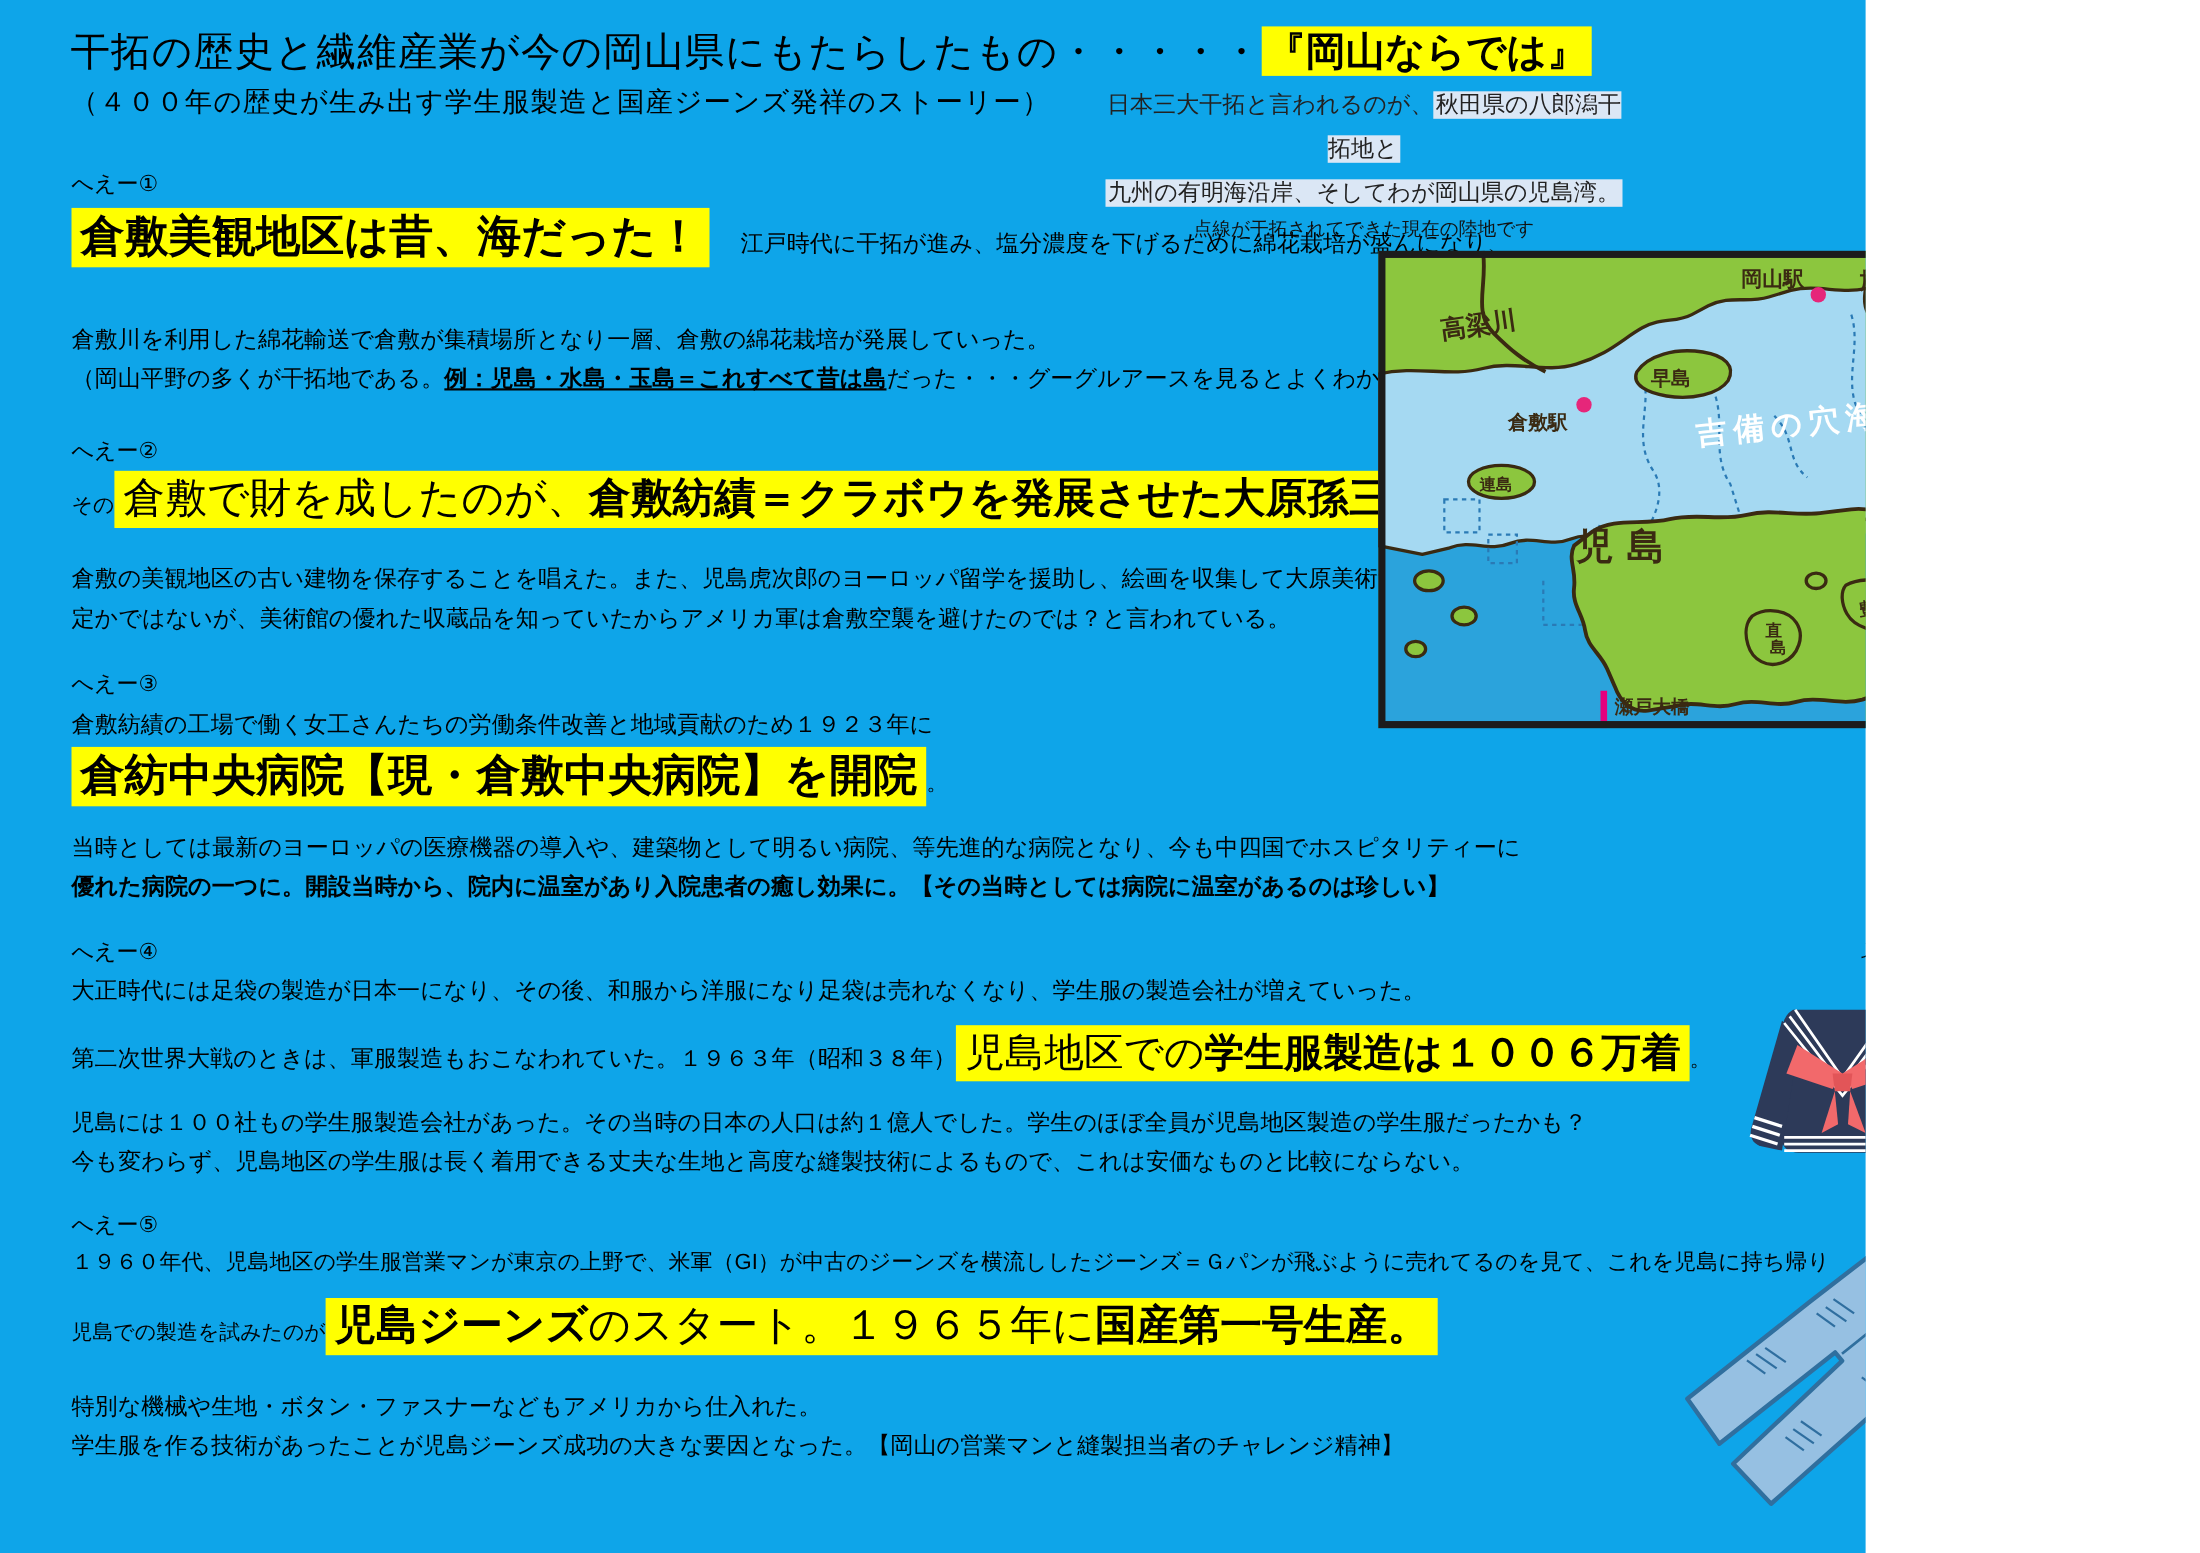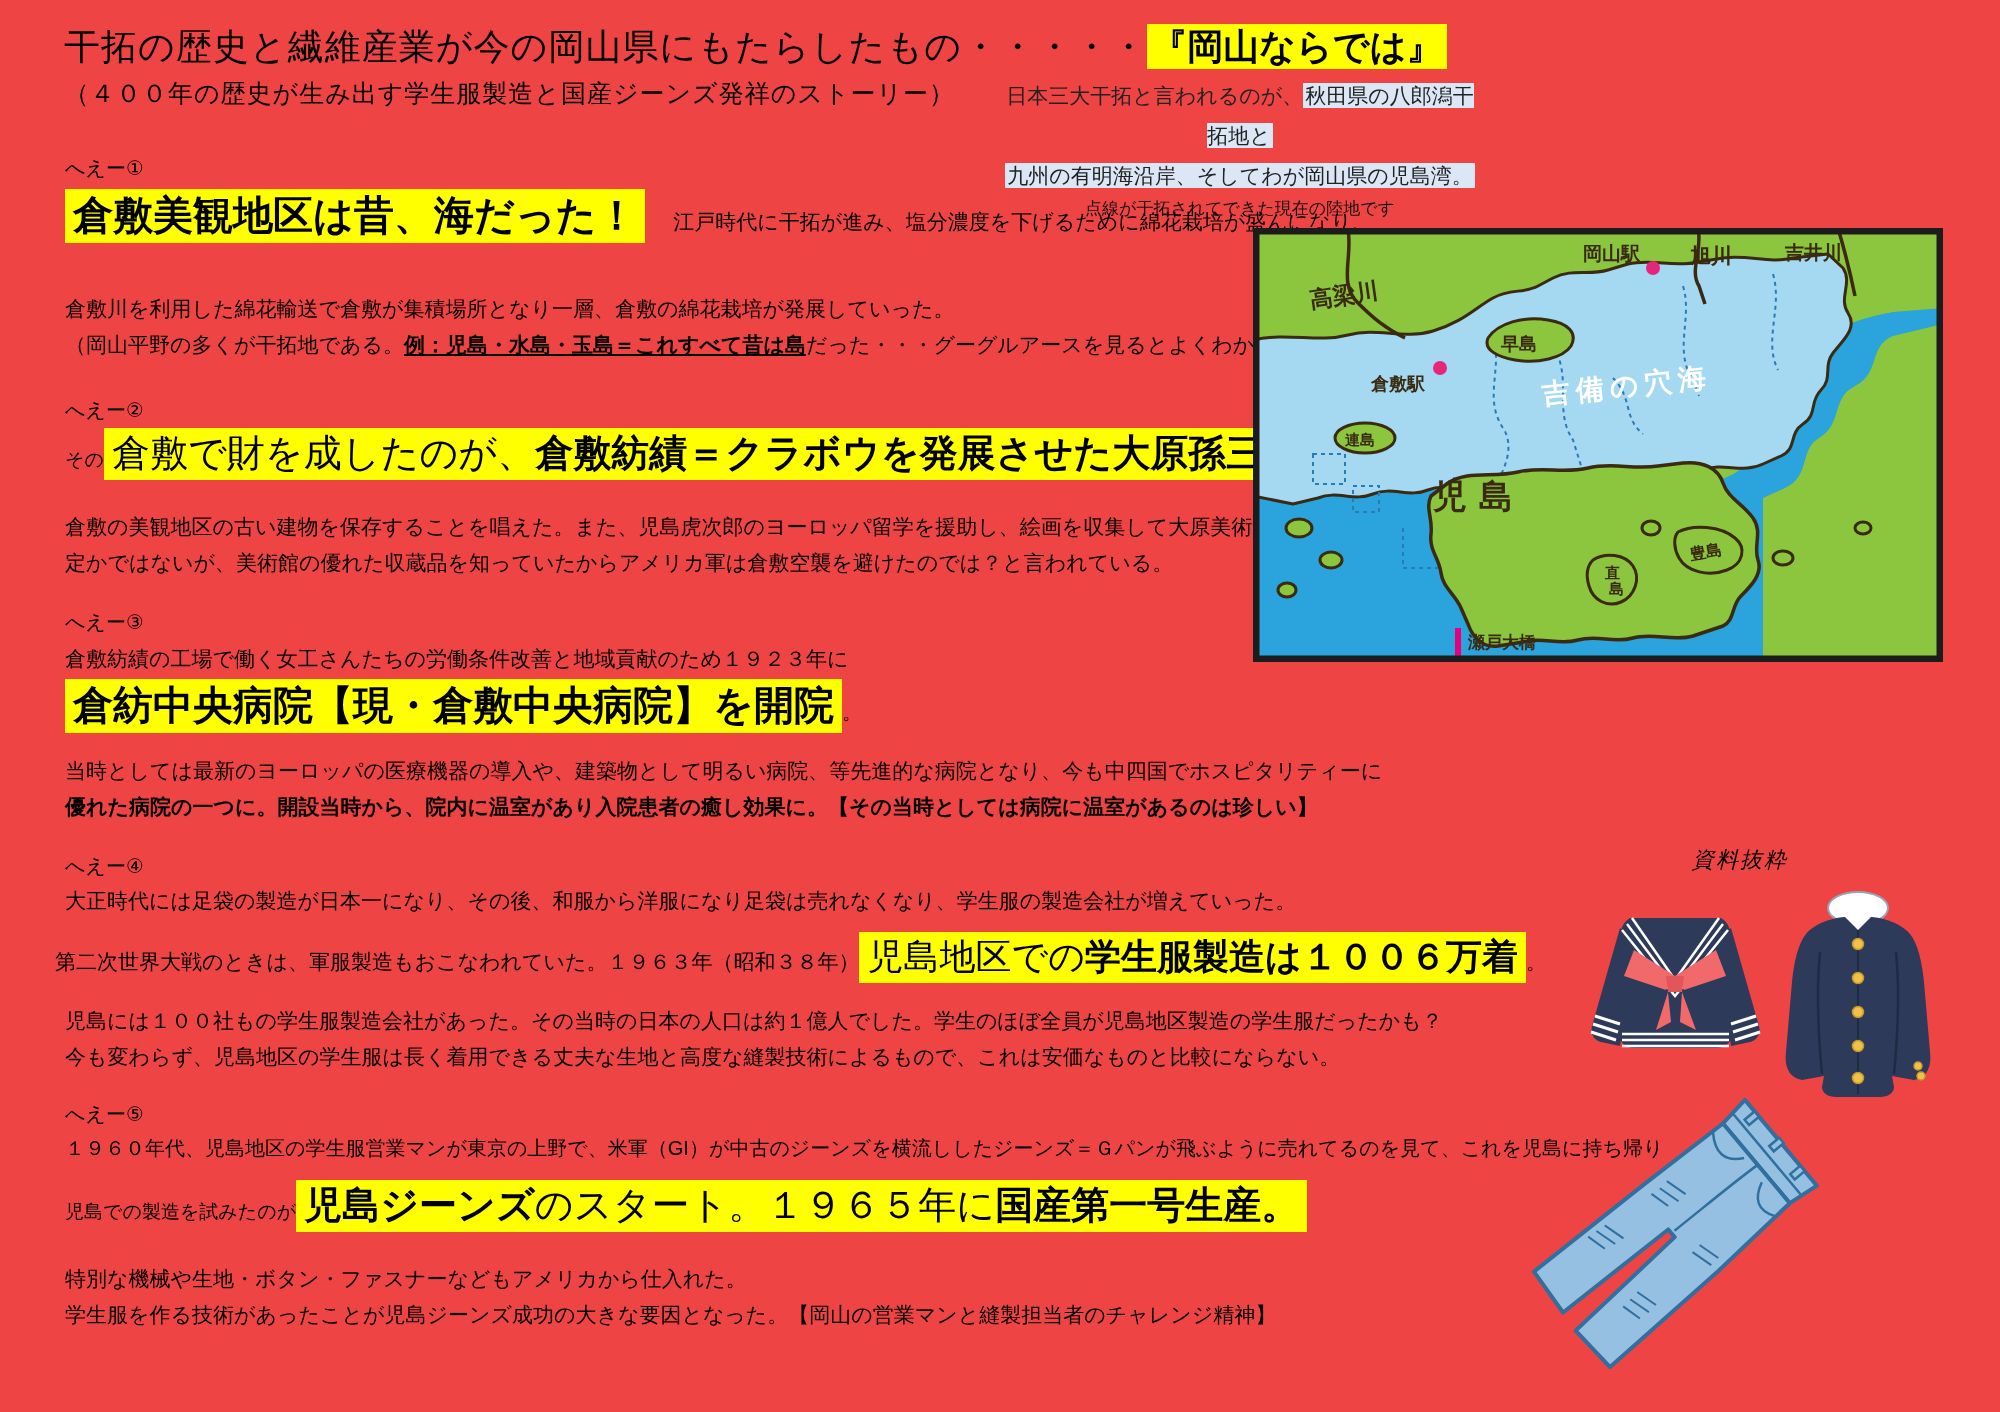--- a/index.html
+++ b/index.html
@@ -1,16 +1,16 @@
 <!DOCTYPE html>
 <html><head>
 <meta charset="utf-8">
 <style>
   html,body{margin:0;padding:0;background:#ffffff;}
-  .page{position:relative;width:2000px;height:1412px;background:#ef4444;overflow:hidden;
+  .page{position:relative;width:1696px;height:1412px;background:#0ea5e9;overflow:hidden;
         font-family:"Liberation Sans","DejaVu Sans",sans-serif;color:#000;}
   .t{position:absolute;white-space:nowrap;line-height:1.25;}
   .hl-y{background:#ffff00;padding:4px 8px 6px 8px;}
   .hl-b{background:#dbe7f5;padding:1px 2px;}
   .title-main{font-size:36px;letter-spacing:1px;}
   .title-hl{font-size:36px;font-weight:bold;background:#ffff00;padding:2px 4px;}
   .subtitle{font-size:25px;letter-spacing:1px;}
   .intro{position:absolute;left:1005px;top:76px;width:470px;text-align:center;}
   .intro-line{font-size:21px;line-height:40px;color:#222;}
   .intro-note{font-size:17px;line-height:26px;color:#111;}
@@ -68,21 +68,21 @@
   <div class="t sec-label" style="left:65px;top:610px;">へえー③</div>
   <div class="t body-line" style="left:65px;top:646px;">倉敷紡績の工場で働く女工さんたちの労働条件改善と地域貢献のため１９２３年に</div>
   <div class="t" style="left:65px;top:680px;">
     <span class="hl-y h1-big">倉紡中央病院【現・倉敷中央病院】を開院</span><span class="punct-small">。</span>
   </div>
   <div class="t body-line" style="left:65px;top:758px;text-align:right;">当時としては最新のヨーロッパの医療機器の導入や、建築物として明るい病院、等先進的な病院となり、今も中四国でホスピタリティーに</div>
   <div class="t body-line" style="left:65px;top:794px;font-weight:bold;">優れた病院の一つに。開設当時から、院内に温室があり入院患者の癒し効果に。【その当時としては病院に温室があるのは珍しい】</div>
 
   <div class="t sec-label" style="left:65px;top:854px;">へえー④</div>
   <div class="t body-line" style="left:65px;top:888px;">大正時代には足袋の製造が日本一になり、その後、和服から洋服になり足袋は売れなくなり、学生服の製造会社が増えていった。</div>
-  <div class="t" style="left:55px;top:934px;text-align:right;">
+  <div class="t" style="left:65px;top:934px;text-align:right;">
     <span class="body-line">第二次世界大戦のときは、軍服製造もおこなわれていた。１９６３年（昭和３８年）</span><span class="hl-y h4-big"><span>児島地区での</span><span class="bold">学生服製造は１００６万着</span></span><span class="punct-small">。</span>
   </div>
   <div class="t body-line" style="left:65px;top:1008px;">児島には１００社もの学生服製造会社があった。その当時の日本の人口は約１億人でした。学生のほぼ全員が児島地区製造の学生服だったかも？</div>
   <div class="t body-line" style="left:65px;top:1044px;">今も変わらず、児島地区の学生服は長く着用できる丈夫な生地と高度な縫製技術によるもので、これは安価なものと比較にならない。</div>
 
   <div class="t sec-label" style="left:65px;top:1102px;">へえー⑤</div>
   <div class="t" style="left:65px;top:1136px;font-size:20px;">１９６０年代、児島地区の学生服営業マンが東京の上野で、米軍（GI）が中古のジーンズを横流ししたジーンズ＝Ｇパンが飛ぶように売れてるのを見て、これを児島に持ち帰り</div>
   <div class="t" style="left:65px;top:1182px;">
     <span class="small-lead">児島での製造を試みたのが</span><span class="hl-y h2-big"><span class="bold">児島ジーンズ</span><span>のスタート。１９６５年に</span><span class="bold">国産第一号生産。</span></span>
   </div>

